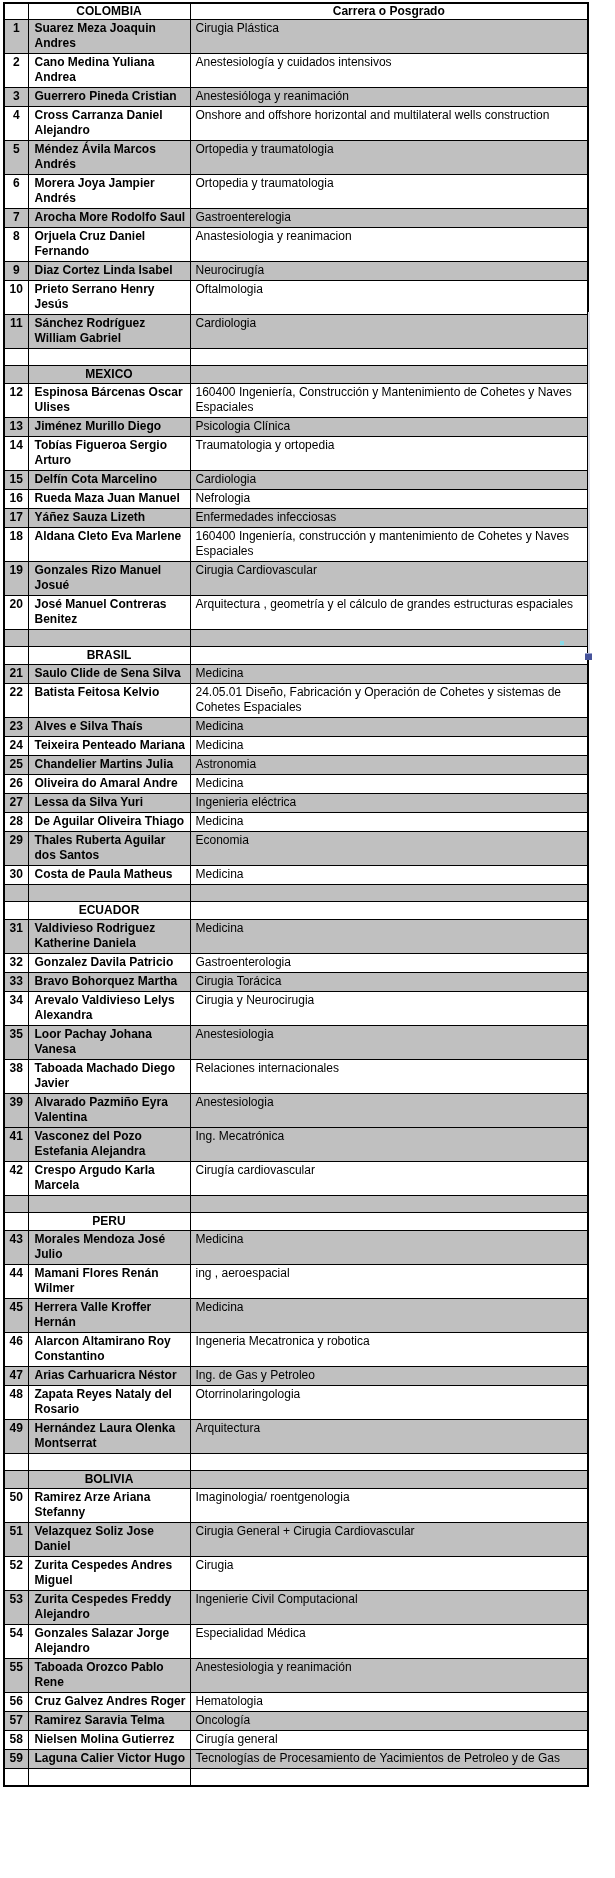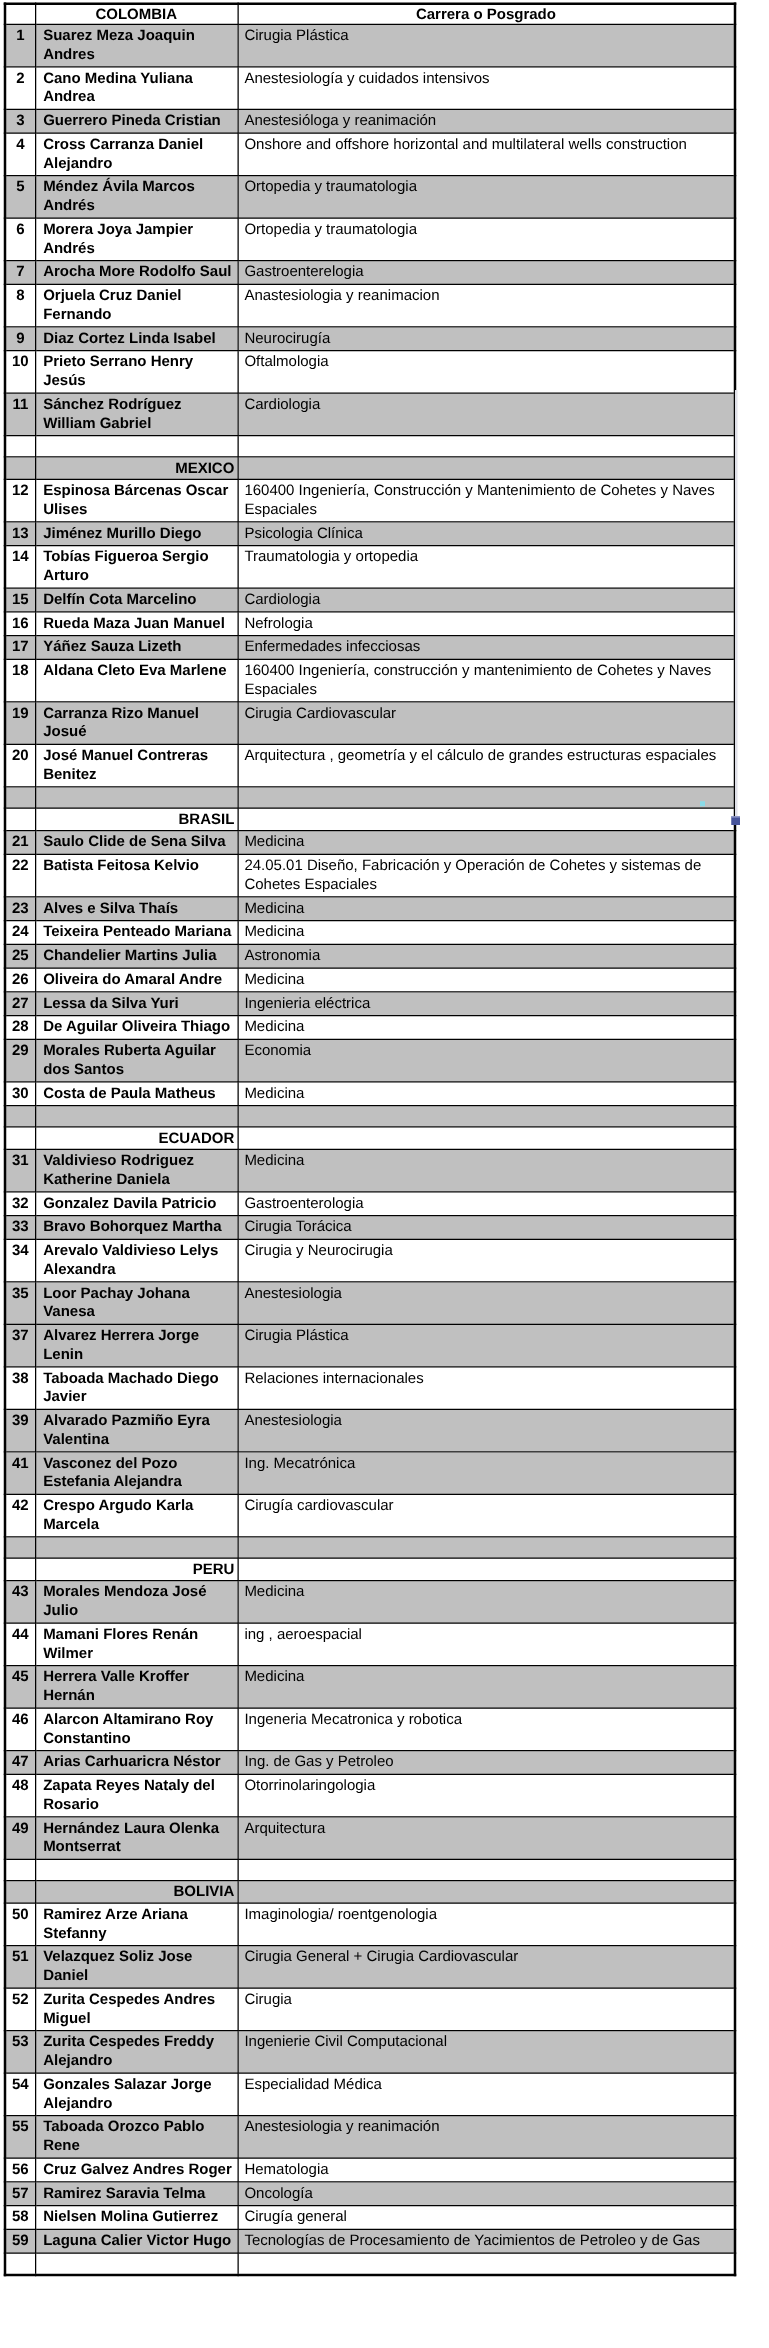--- a/index.html
+++ b/index.html
@@ -52,21 +52,21 @@
     padding: 1px 4px 2px 6px;
   }
   td.c-career {
     font-weight: normal;
     padding: 1px 4px 2px 5px;
   }
   tr.shaded td { background: #c0c0c0; }
   tr.blank td  { height: 13px; }
   tr.section td { height: 14px; }
   tr.section td.c-name {
-    text-align: right;
+    text-align: center;
     padding: 1px 2px;
   }
   
   .scroll-track {
     position: absolute;
     left: 588px;
     top: 312px;
     width: 2px;
     height: 348px;
     background: #dfe0e8;
@@ -203,21 +203,21 @@
           <td class="c-name">Yáñez Sauza Lizeth</td>
           <td class="c-career">Enfermedades infecciosas</td>
         </tr>
         <tr class="data">
           <td class="c-num">18</td>
           <td class="c-name">Aldana Cleto Eva Marlene</td>
           <td class="c-career">160400 Ingeniería,  construcción y mantenimiento de Cohetes y Naves Espaciales</td>
         </tr>
         <tr class="shaded data">
           <td class="c-num">19</td>
-          <td class="c-name">Carranza Rizo Manuel Josué</td>
+          <td class="c-name">Gonzales Rizo Manuel Josué</td>
           <td class="c-career">Cirugia Cardiovascular</td>
         </tr>
         <tr class="data">
           <td class="c-num">20</td>
           <td class="c-name">José Manuel Contreras Benitez</td>
           <td class="c-career">Arquitectura , geometría y el cálculo de grandes estructuras espaciales</td>
         </tr>
         <tr class="shaded blank">
           <td class="c-num"></td>
           <td class="c-name"></td>
@@ -263,21 +263,21 @@
           <td class="c-name">Lessa da Silva Yuri</td>
           <td class="c-career">Ingenieria eléctrica</td>
         </tr>
         <tr class="data">
           <td class="c-num">28</td>
           <td class="c-name">De Aguilar Oliveira Thiago</td>
           <td class="c-career">Medicina</td>
         </tr>
         <tr class="shaded data">
           <td class="c-num">29</td>
-          <td class="c-name">Morales Ruberta Aguilar dos Santos</td>
+          <td class="c-name">Thales Ruberta Aguilar dos Santos</td>
           <td class="c-career">Economia</td>
         </tr>
         <tr class="data">
           <td class="c-num">30</td>
           <td class="c-name">Costa de Paula Matheus</td>
           <td class="c-career">Medicina</td>
         </tr>
         <tr class="shaded blank">
           <td class="c-num"></td>
           <td class="c-name"></td>
@@ -305,25 +305,20 @@
         </tr>
         <tr class="data">
           <td class="c-num">34</td>
           <td class="c-name">Arevalo Valdivieso Lelys Alexandra</td>
           <td class="c-career">Cirugia y Neurocirugia</td>
         </tr>
         <tr class="shaded data">
           <td class="c-num">35</td>
           <td class="c-name">Loor Pachay Johana Vanesa</td>
           <td class="c-career">Anestesiologia</td>
-        </tr>
-        <tr class="shaded data">
-          <td class="c-num">37</td>
-          <td class="c-name">Alvarez Herrera Jorge Lenin</td>
-          <td class="c-career">Cirugia Plástica</td>
         </tr>
         <tr class="data">
           <td class="c-num">38</td>
           <td class="c-name">Taboada Machado Diego Javier</td>
           <td class="c-career">Relaciones internacionales</td>
         </tr>
         <tr class="shaded data">
           <td class="c-num">39</td>
           <td class="c-name">Alvarado Pazmiño Eyra Valentina</td>
           <td class="c-career">Anestesiologia</td>

